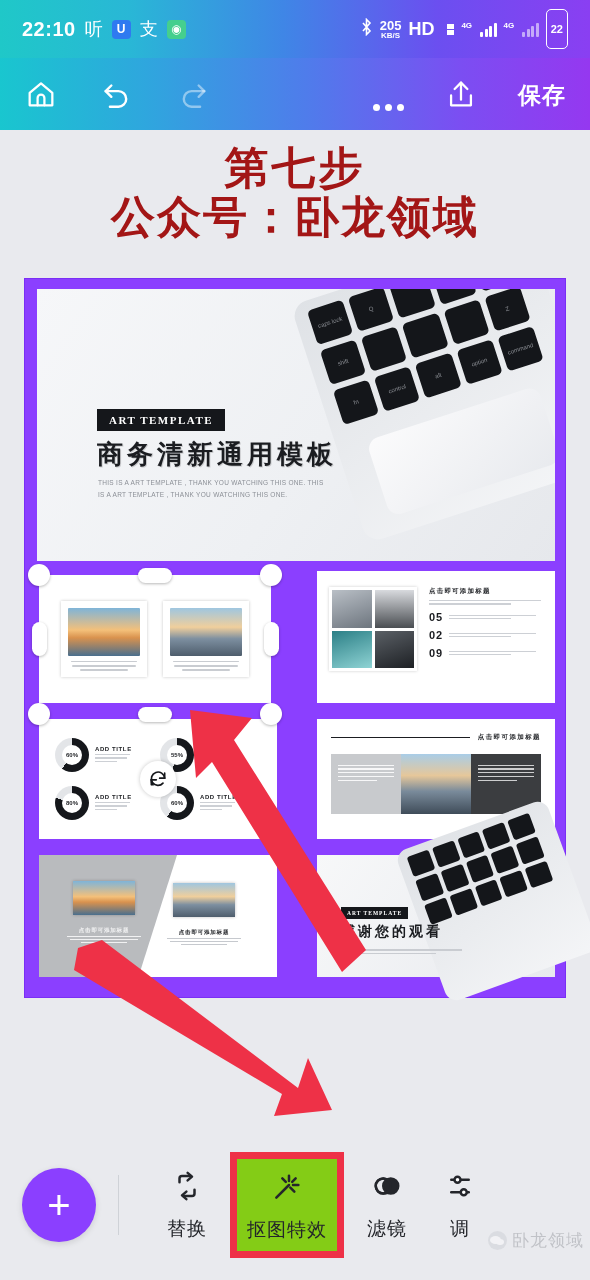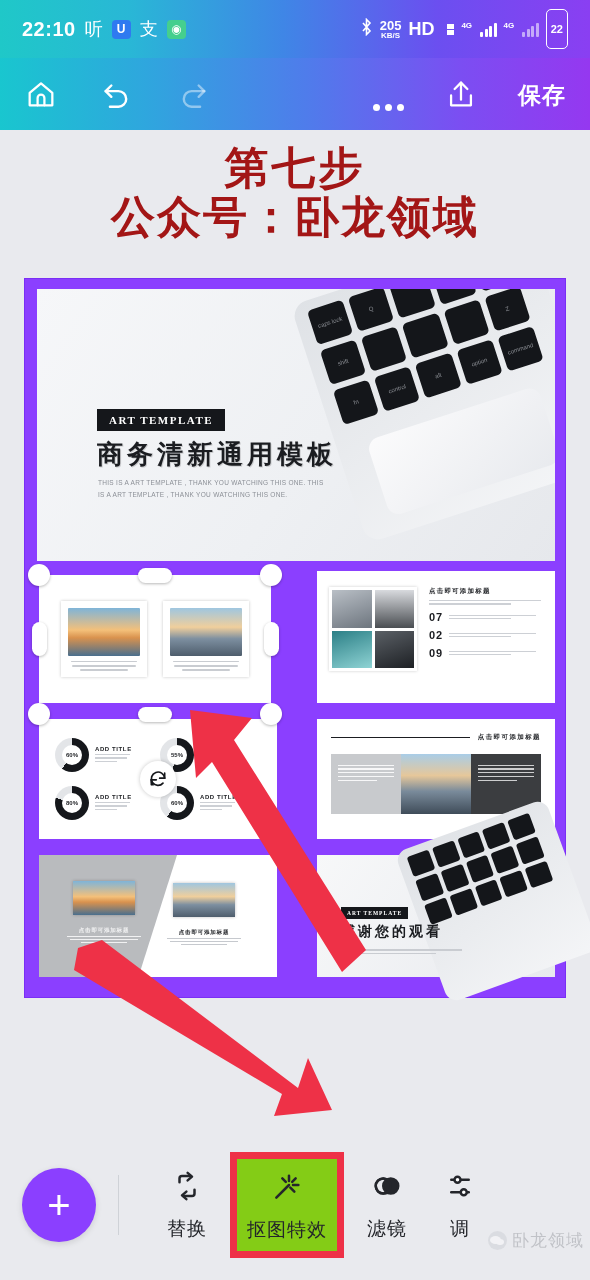--- a/index.html
+++ b/index.html
@@ -390,21 +390,21 @@
           <div></div>
           <div></div>
         </div>
       <div class="s2txt">
         <div class="mini-title">点击即可添加标题</div>
         <div class="mini-para">
             <i></i>
             <i></i>
           </div>
         <div class="numrow">
-            <span class="n">07</span>
+            <span class="n">05</span>
             <span class="tx">
               <i></i>
               <i></i>
             </span>
           </div>
         <div class="numrow">
             <span class="n">02</span>
             <span class="tx">
               <i></i>
               <i></i>

